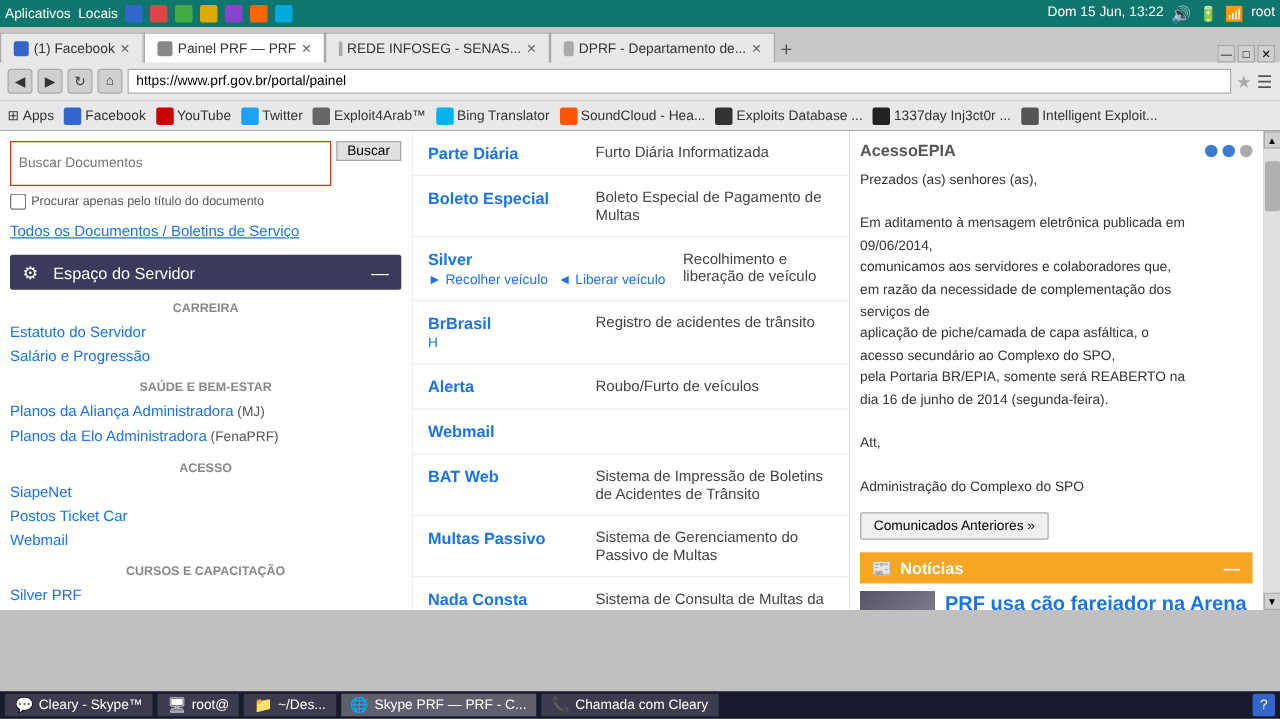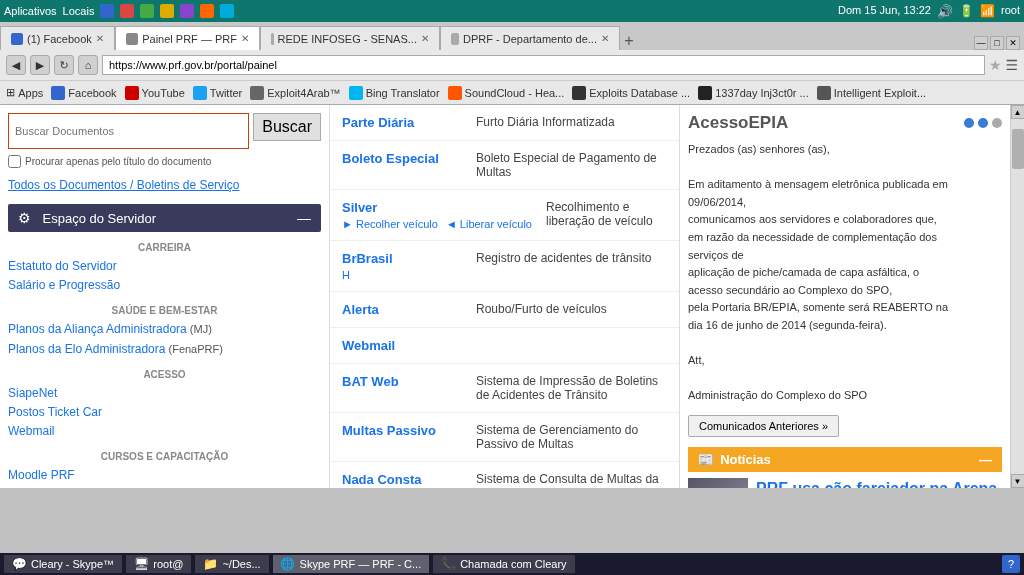--- a/index.html
+++ b/index.html
@@ -109,21 +109,21 @@
       padding: 8px;
       flex-shrink: 0;
     }
     .search-box {
       display: flex; gap: 4px; margin-bottom: 6px;
     }
     .search-input {
       flex: 1; height: 36px; border: 1px solid #c2410c; padding: 0 6px; font-size: 11px;
     }
     .search-btn {
-      height: 28px; padding: 0 8px; background: #e0e0e0; border: 1px solid #aaa; cursor: pointer; font-size: 16px;
+      height: 16px; padding: 0 8px; background: #e0e0e0; border: 1px solid #aaa; cursor: pointer; font-size: 11px;
     }
     .search-checkbox { display: flex; align-items: center; gap: 4px; font-size: 10px; color: #555; margin-bottom: 10px; }
     .docs-link { color: #1a73e8; font-size: 12px; margin-bottom: 12px; display: block; text-decoration: underline; cursor: pointer; }
     .servidor-box {
       background: #3a3a5c;
       color: #fff;
       padding: 6px 10px;
       display: flex; align-items: center; justify-content: space-between;
       border-radius: 2px;
       font-size: 13px;
@@ -167,21 +167,21 @@
 
     
     .right-panel {
       width: 330px;
       overflow-y: auto;
       background: #fff;
       padding: 8px;
       flex-shrink: 0;
     }
     .acesso-title {
-      color: #555; font-size: 17px; font-weight: bold; margin-bottom: 8px;
+      color: #555; font-size: 13px; font-weight: bold; margin-bottom: 8px;
       display: flex; align-items: center; justify-content: space-between;
     }
     .acesso-dots { display: flex; gap: 4px; }
     .dot { width: 10px; height: 10px; border-radius: 50%; background: #aaa; display: inline-block; }
     .dot.active { background: #3a7bd5; }
     .acesso-body { font-size: 11px; color: #333; line-height: 1.6; margin-bottom: 10px; }
     .comunicados-btn {
       border: 1px solid #aaa; background: #f0f0f0; padding: 4px 10px;
       font-size: 11px; cursor: pointer; border-radius: 2px;
     }
@@ -385,21 +385,21 @@
     <a class="sidebar-link">
       <span>Planos da Elo Administradora</span><span class="muted"> (FenaPRF)</span>
     </a>
 
     <div class="section-label">Acesso</div>
     <a class="sidebar-link">SiapeNet</a>
     <a class="sidebar-link">Postos Ticket Car</a>
     <a class="sidebar-link">Webmail</a>
 
     <div class="section-label">Cursos e Capacitação</div>
-    <a class="sidebar-link">Moodle PRF</a>
+    <a class="sidebar-link">Silver PRF</a>
     <a class="sidebar-link">Cursos Senasp</a>
 
   </div>
 
   <div class="middle-content">
 
     <div class="content-row">
       <div class="content-row-title">Parte Diária</div>
       <div class="content-row-desc">Furto Diária Informatizada</div>
     </div>

